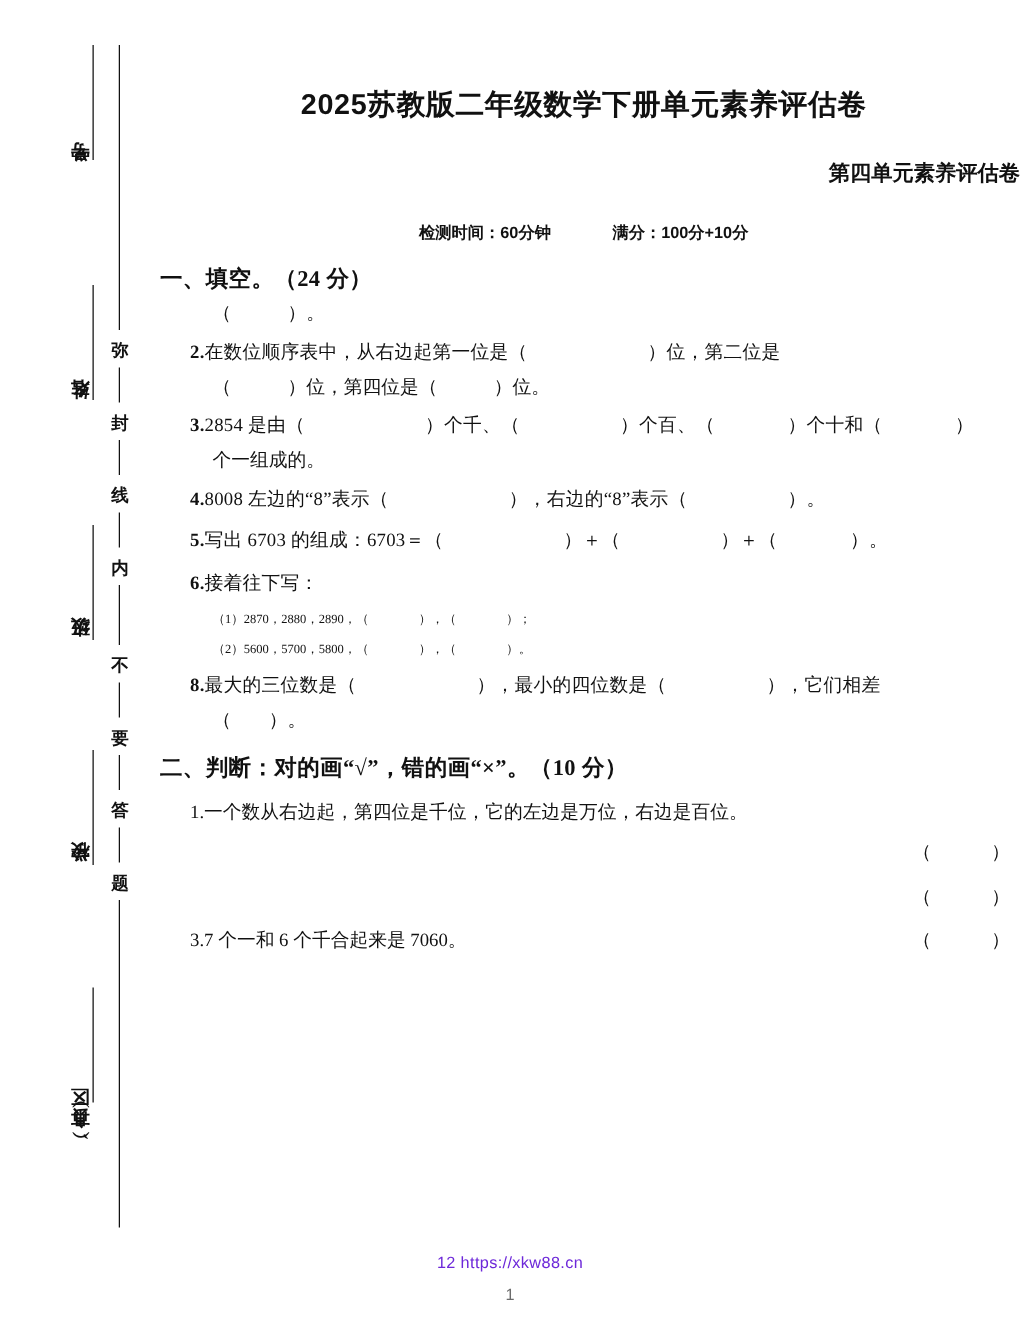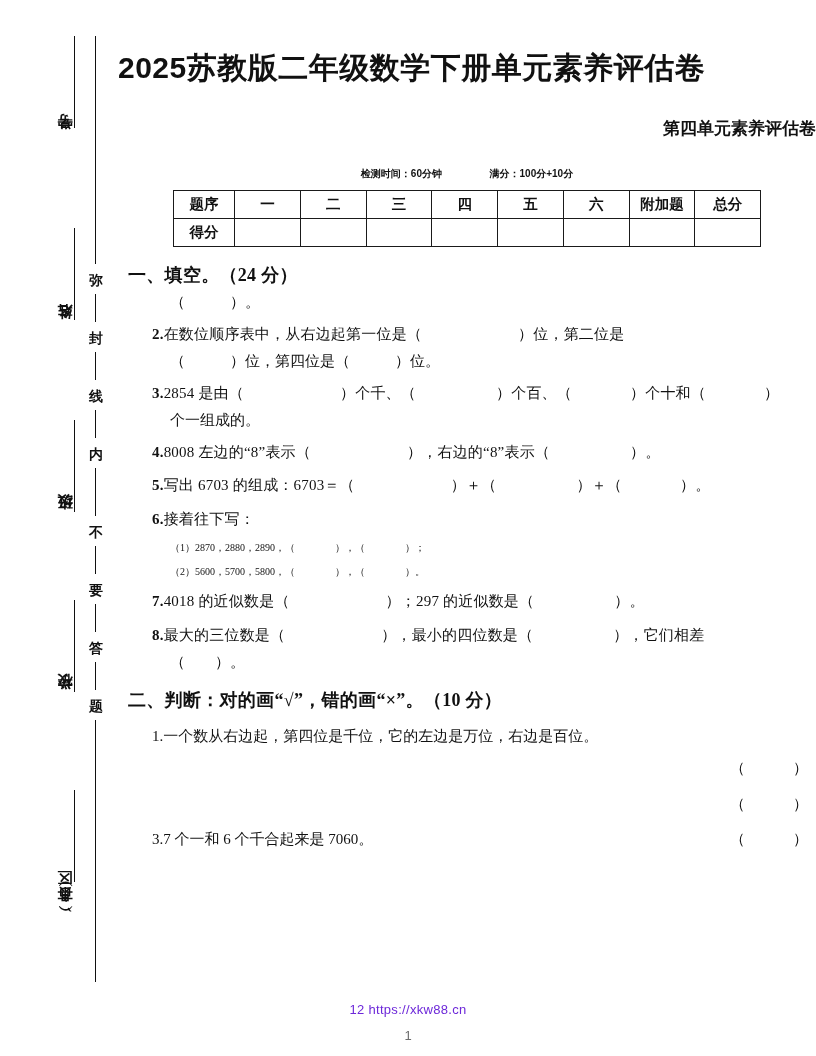--- a/index.html
+++ b/index.html
@@ -54,37 +54,38 @@
   }
 
   
   .page {
     position: absolute;
     left: 118px; top: 0;
     width: 698px; height: 1056px;
   }
 
   .title-main {
-    font-size: 30px;
+    text-align: center;
+    font-size: 23px;
     font-weight: 700;
     letter-spacing: 0.5px;
-    margin-top: 48px;
+    margin-top: 68px;
     font-family: "Liberation Sans", "DejaVu Sans", sans-serif;
   }
   .title-sub {
     text-align: right;
     font-size: 17px;
     font-weight: 700;
     margin-top: 28px;
     font-family: "Liberation Sans", "DejaVu Sans", sans-serif;
   }
 
   .meta-line {
     text-align: center;
-    font-size: 10px;
+    font-size: 13px;
     font-weight: 700;
     margin-top: 27px;
     font-family: "Liberation Sans", "DejaVu Sans", sans-serif;
   }
   .meta-line .gap { display: inline-block; width: 42px; }
 
   .score-table {
     margin: 9px auto 0 auto;
     border-collapse: collapse;
     width: 588px;
@@ -217,61 +218,34 @@
 
   <div class="title-main">2025苏教版二年级数学下册单元素养评估卷</div>
   <div class="title-sub">第四单元素养评估卷</div>
 
   <div class="meta-line">
     <span>检测时间：60分钟</span>
     <span class="gap"></span>
     <span>满分：100分+10分</span>
   </div>
 
-  <table class="score-table">
-    <tbody id="score-table-body">
-        <tr>
-          <td class="head-cell">题序</td>
-          <td>一</td>
-          <td>二</td>
-          <td>三</td>
-          <td>四</td>
-          <td>五</td>
-          <td>六</td>
-          <td>附加题</td>
-          <td>总分</td>
-        </tr>
-        <tr>
-          <td class="head-cell">得分</td>
-          <td></td>
-          <td></td>
-          <td></td>
-          <td></td>
-          <td></td>
-          <td></td>
-          <td></td>
-          <td></td>
-        </tr>
-      </tbody>
-  </table>
 
   <div id="content-area">
       <div class="section">
         <div class="section-head">一、填空。（24 分）</div>
         <div class="cont">（　　　）。</div>
         <div class="q"><span class="num">2.</span><span>在数位顺序表中，从右边起第一位是（</span><span class="blk b-xl"></span><span>）位，第二位是</span></div>
         <div class="cont">（　　　）位，第四位是（　　　）位。</div>
         <div class="q"><span class="num">3.</span><span>2854 是由（</span><span class="blk b-xl"></span><span>）个千、（</span><span class="blk b-l"></span><span>）个百、（</span><span class="blk b-m"></span><span>）个十和（</span><span class="blk b-m"></span><span>）</span></div>
         <div class="cont">个一组成的。</div>
         <div class="q"><span class="num">4.</span><span>8008 左边的“8”表示（</span><span class="blk b-xl"></span><span>），右边的“8”表示（</span><span class="blk b-l"></span><span>）。</span></div>
         <div class="q"><span class="num">5.</span><span>写出 6703 的组成：6703＝（</span><span class="blk b-xl"></span><span>）＋（</span><span class="blk b-l"></span><span>）＋（</span><span class="blk b-m"></span><span>）。</span></div>
         <div class="q"><span class="num">6.</span><span>接着往下写：</span></div>
         <div class="q-sub">（1）2870，2880，2890，（　　　　），（　　　　）；</div>
         <div class="q-sub">（2）5600，5700，5800，（　　　　），（　　　　）。</div>
-        <div class="q"><span class="num">7.</span><span>4018 的近似数是（</span><span class="blk b-xl"></span><span>）；297 的近似数是（</span><span class="blk b-l"></span><span>）。</span></div>
         <div class="q"><span class="num">8.</span><span>最大的三位数是（</span><span class="blk b-xl"></span><span>），最小的四位数是（</span><span class="blk b-l"></span><span>），它们相差</span></div>
         <div class="cont">（　　）。</div>
       </div>
       <div class="section">
         <div class="section-head">二、判断：对的画“√”，错的画“×”。（10 分）</div>
         <div class="tf-row">
           <span class="txt"><span class="num">1.</span>一个数从右边起，第四位是千位，它的左边是万位，右边是百位。</span>
           <span class="spacer"></span>
         </div>
         <div class="tf-row" style="margin-top: 10px;">

